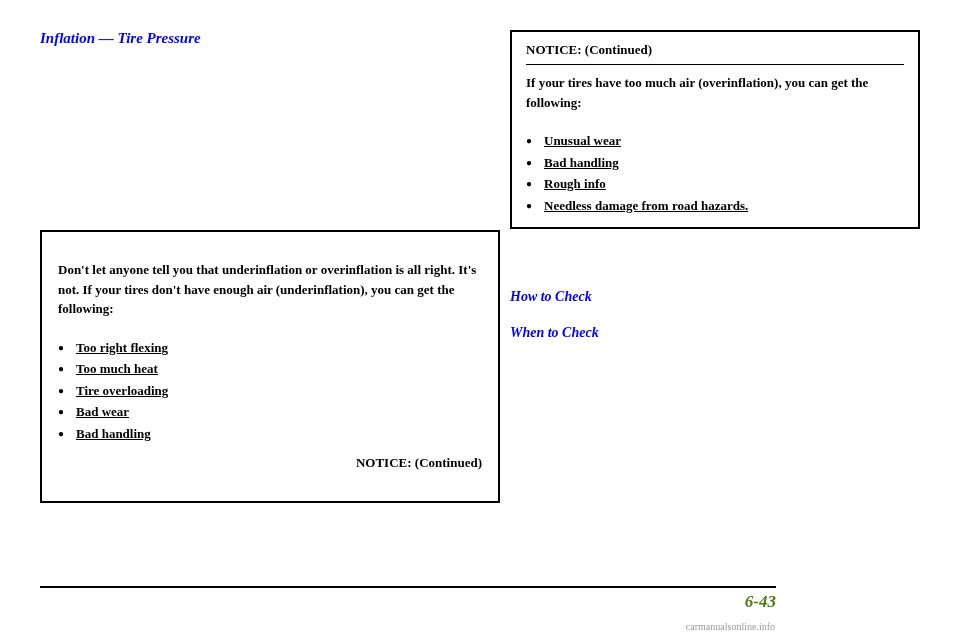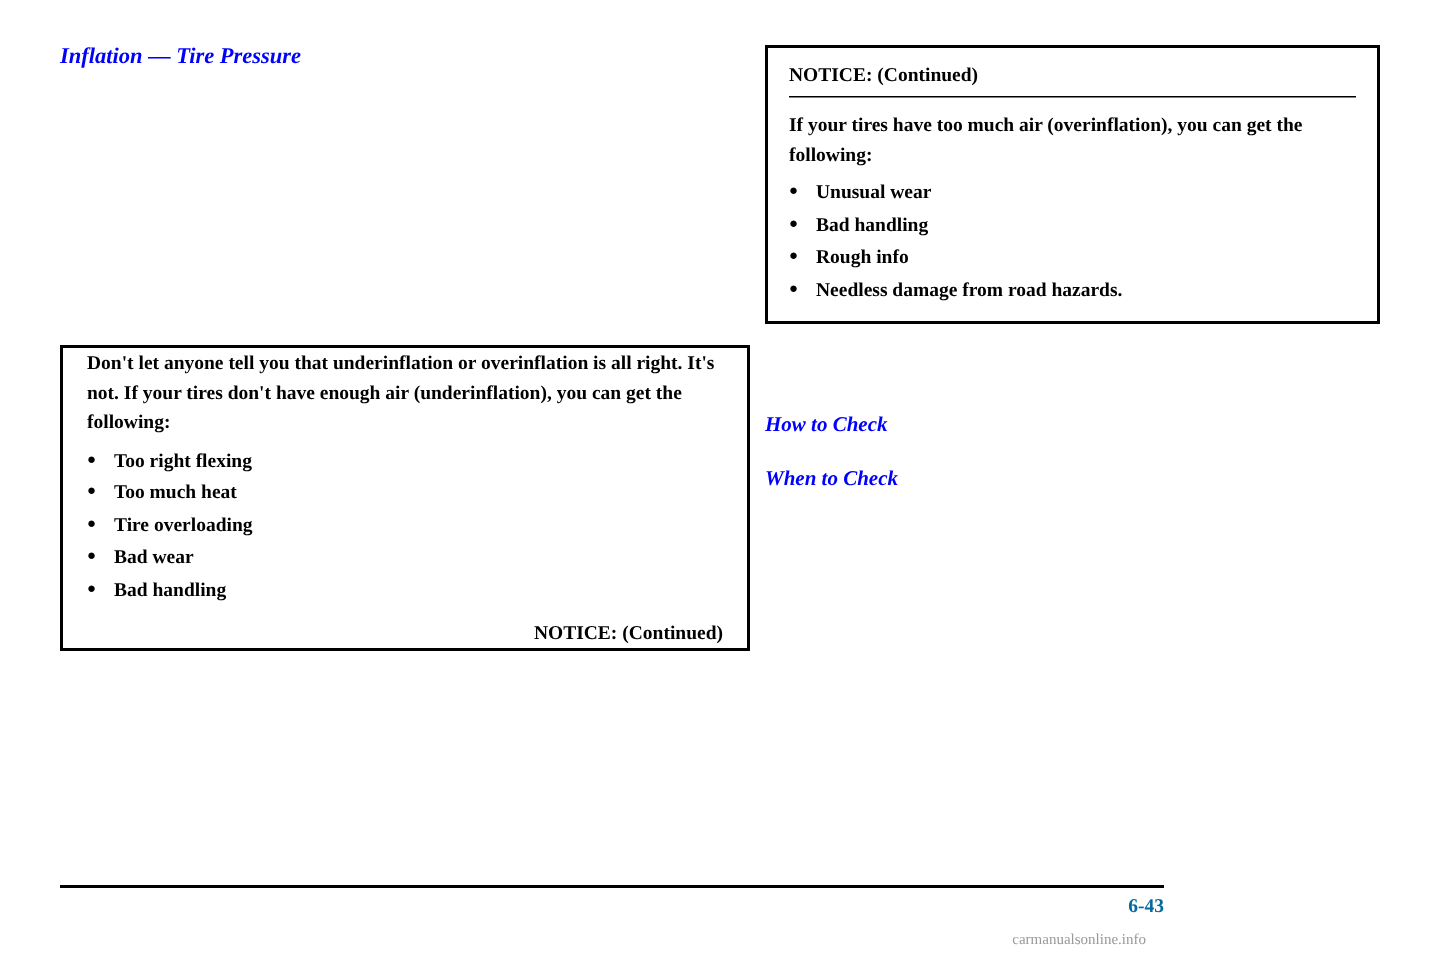--- a/index.html
+++ b/index.html
@@ -53,38 +53,39 @@
       border-bottom: 1px solid #000;
       padding-bottom: 6px;
     }
     .notice-body {
       font-size: 13px;
       font-weight: bold;
       line-height: 1.5;
     }
     .notice-body ul {
       list-style: none;
-      margin-top: 6px;
+      margin-top: 19px;
+      text-decoration: underline;
     }
     .notice-body ul li {
       padding-left: 18px;
       position: relative;
       margin-bottom: 2px;
       font-weight: bold;
     }
     .notice-body ul li::before {
       content: "●";
       position: absolute;
       left: 0;
       font-size: 10px;
       top: 2px;
     }
     .left-notice-box {
       border: 2px solid #000;
-      padding: 0 16px;
+      padding: 28px 16px;
       background: #fff;
       margin-top: 160px;
     }
     .left-notice-box .notice-body ul li {
       font-weight: bold;
     }
     .notice-continued {
       text-align: right;
       font-weight: bold;
       font-size: 13px;
@@ -103,28 +104,29 @@
       bottom: 28px;
       left: 40px;
       right: 40px;
       border-top: 2px solid #000;
       display: flex;
       justify-content: flex-end;
       align-items: center;
       padding-top: 4px;
     }
     .page-number {
-      font-size: 13px;
+      font-size: 17px;
       font-weight: bold;
-      color: #0369a1;
+      color: #4d7c0f;
+      font-style: italic;
     }
     .watermark {
       position: absolute;
       bottom: 8px;
-      right: 52px;
+      right: 41px;
       font-size: 10px;
       color: #999;
     }
   </style>
 </head>
 <body>
 
 <div class="page-container">
 
   <div class="page-title">Inflation — Tire Pressure</div>

